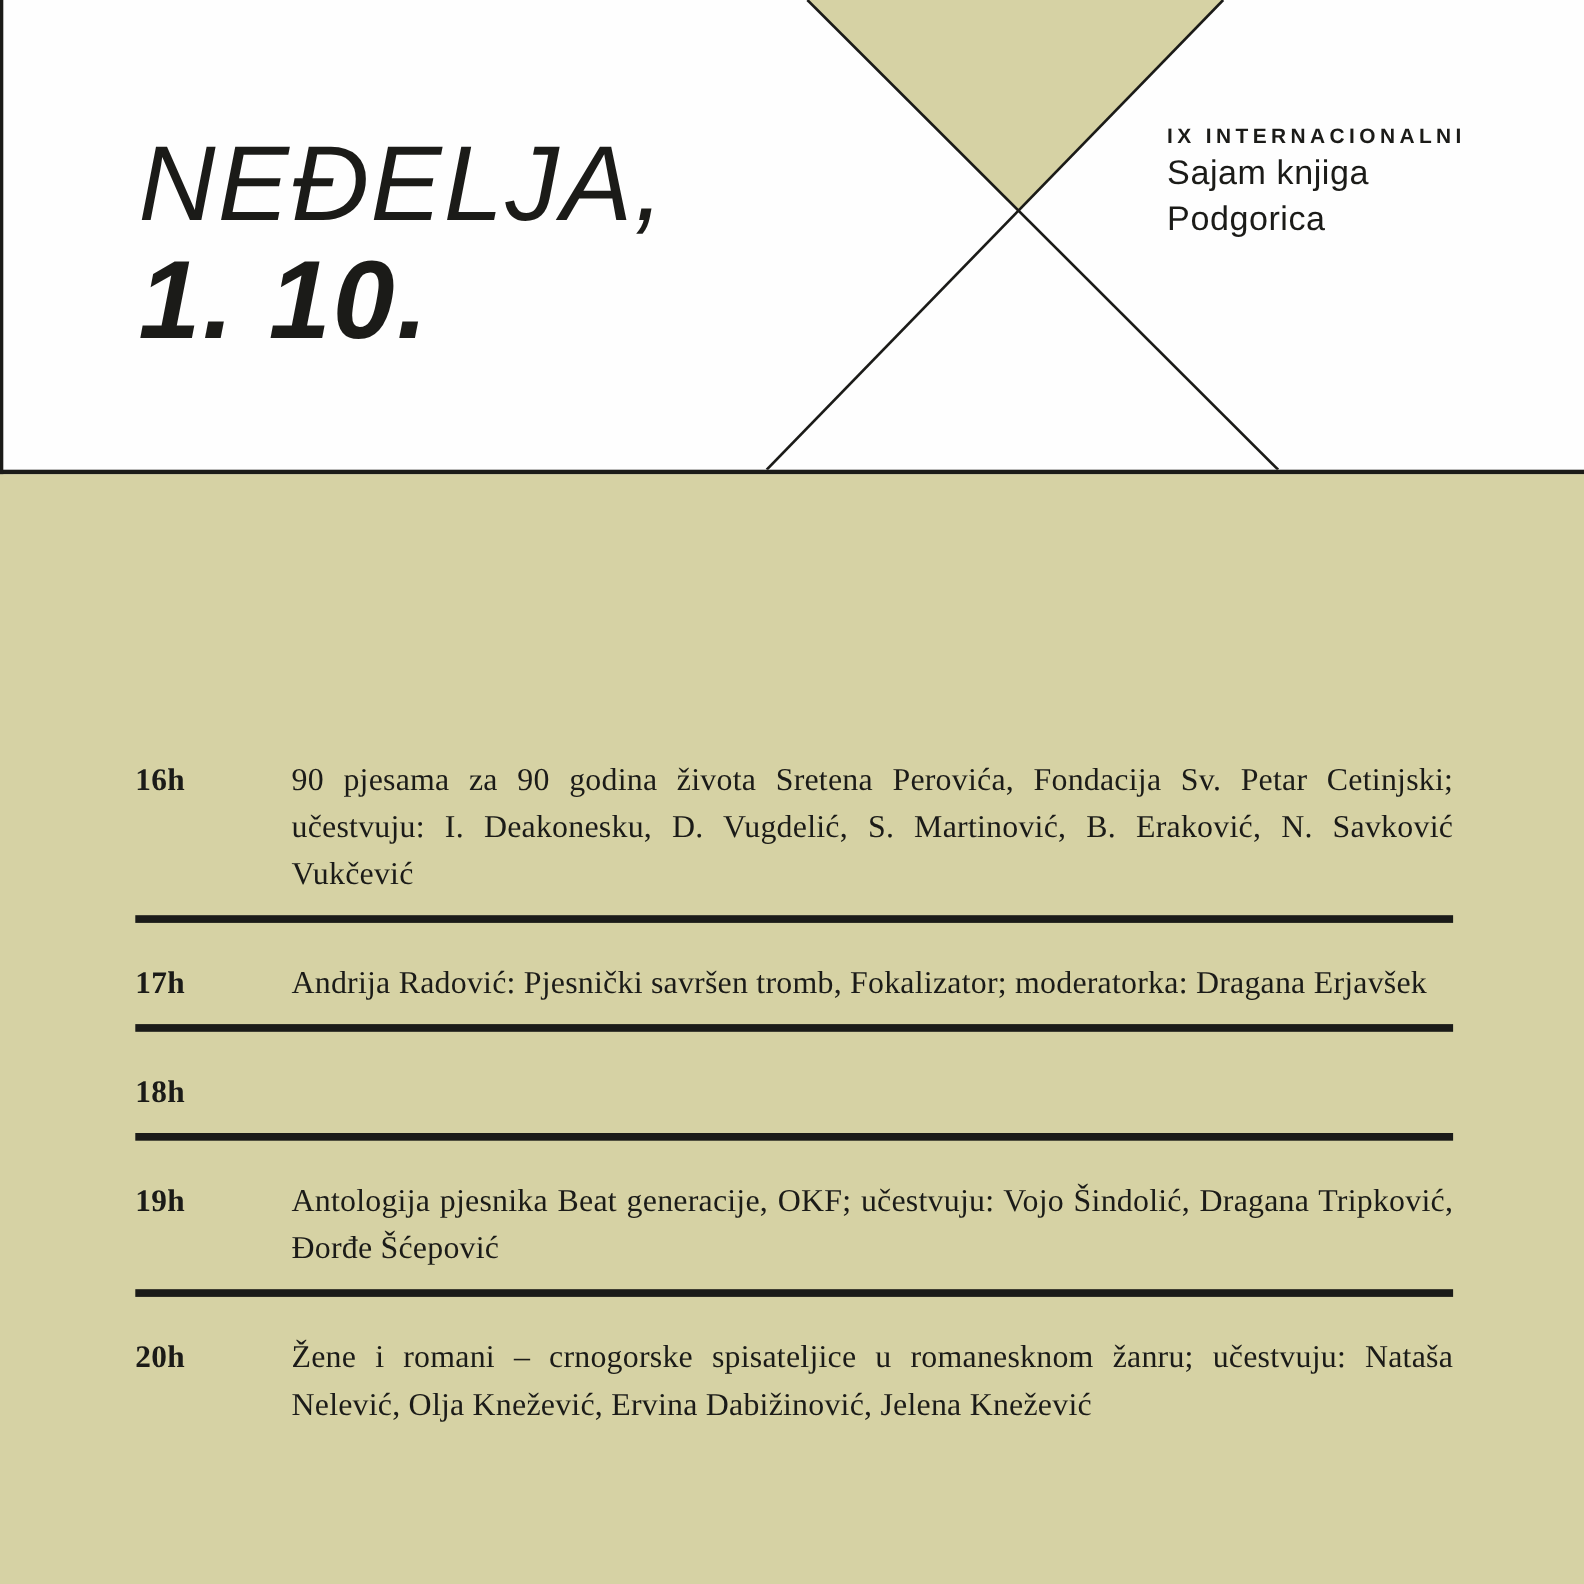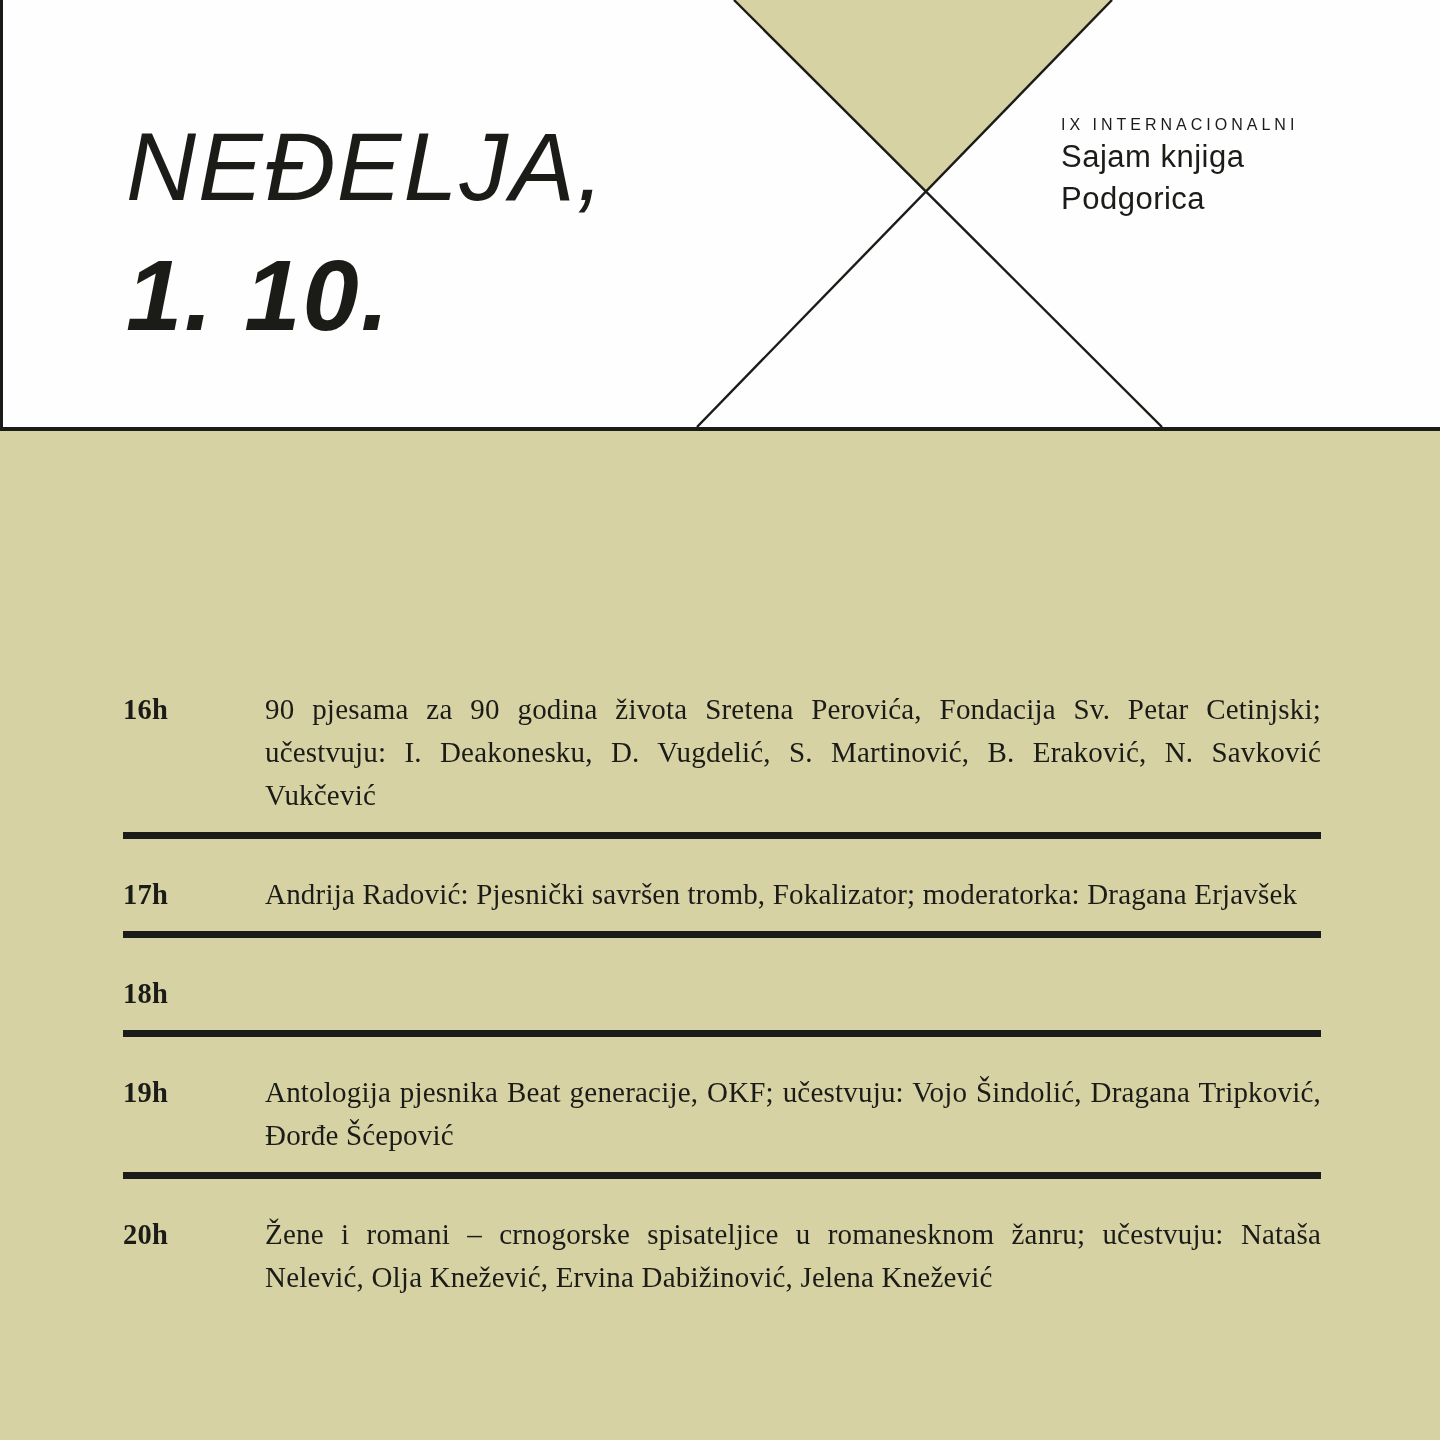--- a/index.html
+++ b/index.html
@@ -27,26 +27,26 @@
   }
   .x-motif{position:absolute;left:0;top:0;width:1440px;height:427px;}
 
   .title-block{position:absolute;left:123px;top:118px;font-style:italic;}
   .day-title{
     font-size:97px;font-weight:500;letter-spacing:2px;
     line-height:1.0;color:var(--ink);
   }
   .date-title{
     font-size:101px;font-weight:700;letter-spacing:2px;
-    line-height:1.0;margin-top:30px;color:var(--ink);
+    line-height:1.0;margin-top:8px;color:var(--ink);
   }
 
   .logo-block{position:absolute;left:1058px;top:114px;color:var(--ink);}
   .logo-top{
-    font-size:16px;font-weight:400;letter-spacing:4px;
+    font-size:19px;font-weight:700;letter-spacing:4px;
     line-height:22px;white-space:nowrap;
   }
   .logo-main{
     font-size:31px;font-weight:400;letter-spacing:0.5px;
     line-height:42px;white-space:nowrap;
   }
 
   
   .schedule{
     position:absolute;left:123px;top:688px;width:1198px;

